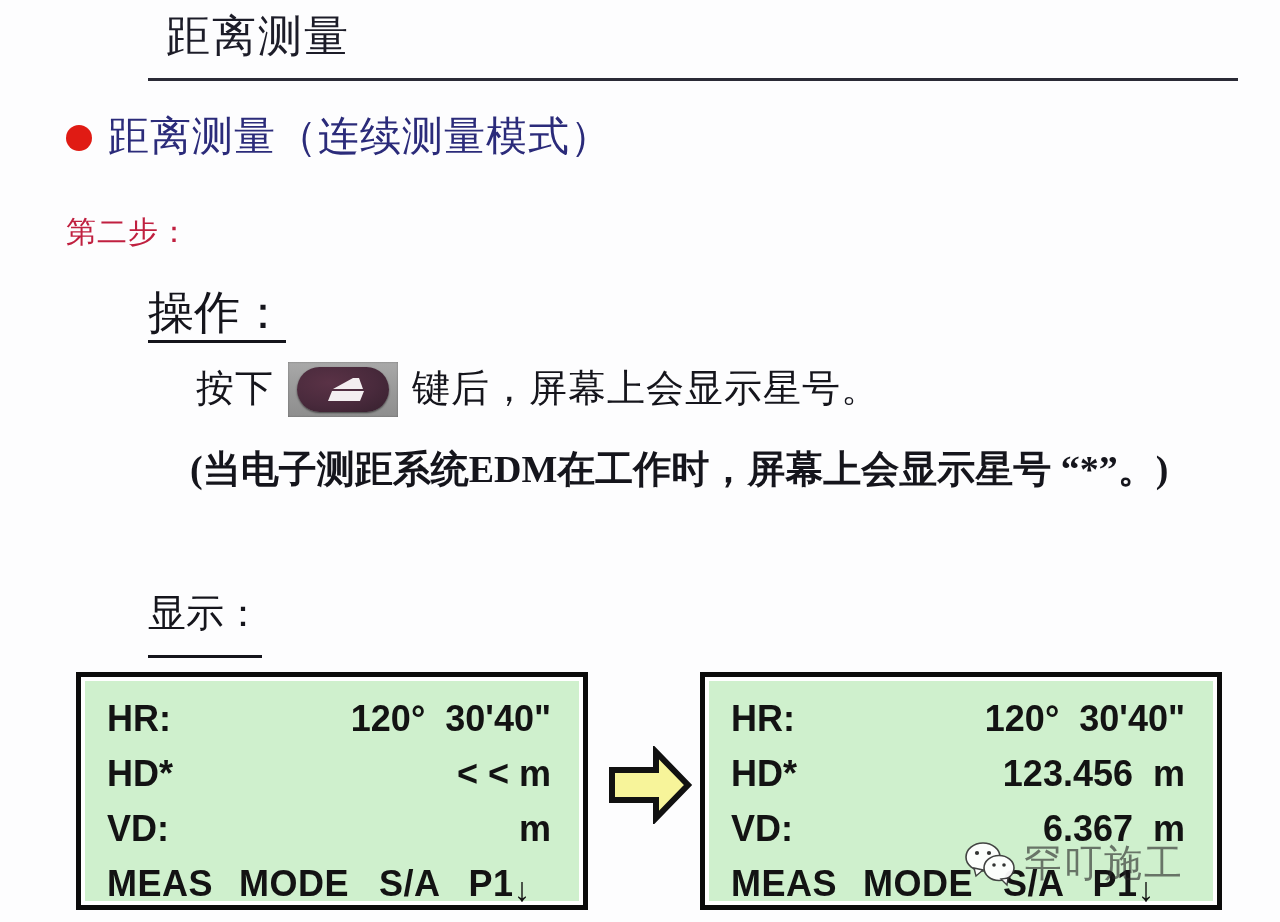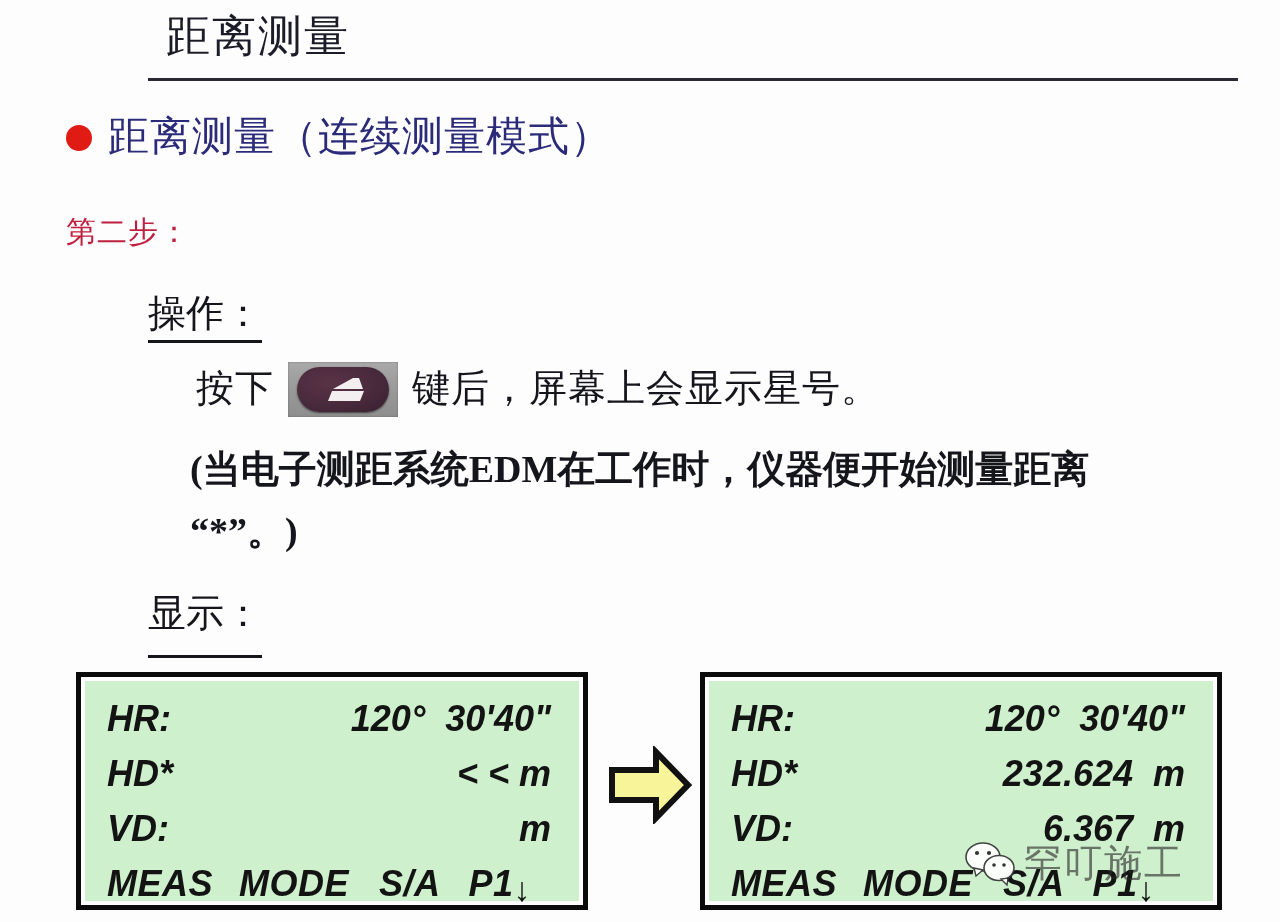--- a/index.html
+++ b/index.html
@@ -69,21 +69,21 @@
     line-height: 48px;
     color: #c02040;
     letter-spacing: 1px;
   }
 
   
   .op-label {
     position: absolute;
     left: 148px;
     top: 288px;
-    font-size: 38px;
+    font-size: 46px;
     line-height: 50px;
     color: #15151c;
     border-bottom: 3px solid #15151c;
     padding-bottom: 2px;
     display: inline-block;
   }
 
   .press-line {
     position: absolute;
     left: 196px;
@@ -173,21 +173,20 @@
   .lcd-line {
     font-family: "Liberation Sans", "DejaVu Sans", sans-serif;
     font-weight: bold;
     font-size: 36px;
     line-height: 55px;
     color: #131313;
     letter-spacing: 0px;
     display: flex;
     white-space: pre;
     height: 55px;
-    font-style: italic;
   }
   .lcd-line .lbl { flex: 0 0 auto; }
   .lcd-line .val { margin-left: auto; padding-right: 28px; }
   .lcd-line.footer { padding-right: 14px; letter-spacing: 0.5px; }
   .lcd-line.footer .f1 { margin-right: 26px; }
   .lcd-line.footer .f2 { margin-right: 30px; }
   .lcd-line.footer .f3 { margin-right: 28px; }
   .lcd-line.footer .f4 { }
   .dn-arrow { font-size: 34px; position: relative; top: 6px; }
 
@@ -251,21 +250,21 @@
     <span class="key-pill"></span>
     <svg class="key-glyph" viewBox="0 0 48 28">
       <polygon points="40,2 44,13 14,13 34,2" fill="#f3eef0"></polygon>
       <polygon points="13,15 45,15 41,25 9,25" fill="#f3eef0"></polygon>
     </svg>
   </span>
 
   <span class="seg">键后，屏幕上会显示星号。</span>
 </div>
 
-<div class="note-para">(当电子测距系统EDM在工作时，仪器便开始测量距离 “*”。)</div>
+<div class="note-para">(当电子测距系统EDM在工作时，屏幕上会显示星号 “*”。)</div>
 
 <div class="disp-label">显示：</div>
 
 <div class="lcd" id="lcd-left">
   <div class="lcd-inner">
     <div class="lcd-line">
       <span class="lbl">HR:</span>
       <span class="val">120°  30'40"</span>
     </div>
     <div class="lcd-line">
@@ -291,21 +290,21 @@
 </svg>
 
 <div class="lcd" id="lcd-right">
   <div class="lcd-inner">
     <div class="lcd-line">
       <span class="lbl">HR:</span>
       <span class="val">120°  30'40"</span>
     </div>
     <div class="lcd-line">
       <span class="lbl">HD*</span>
-      <span class="val">232.624  m</span>
+      <span class="val">123.456  m</span>
     </div>
     <div class="lcd-line">
       <span class="lbl">VD:</span>
       <span class="val">6.367  m</span>
     </div>
     <div class="lcd-line footer">
       <span class="f1">MEAS</span>
       <span class="f2">MODE</span>
       <span class="f3">S/A</span>
       <span class="f4">P1</span>

